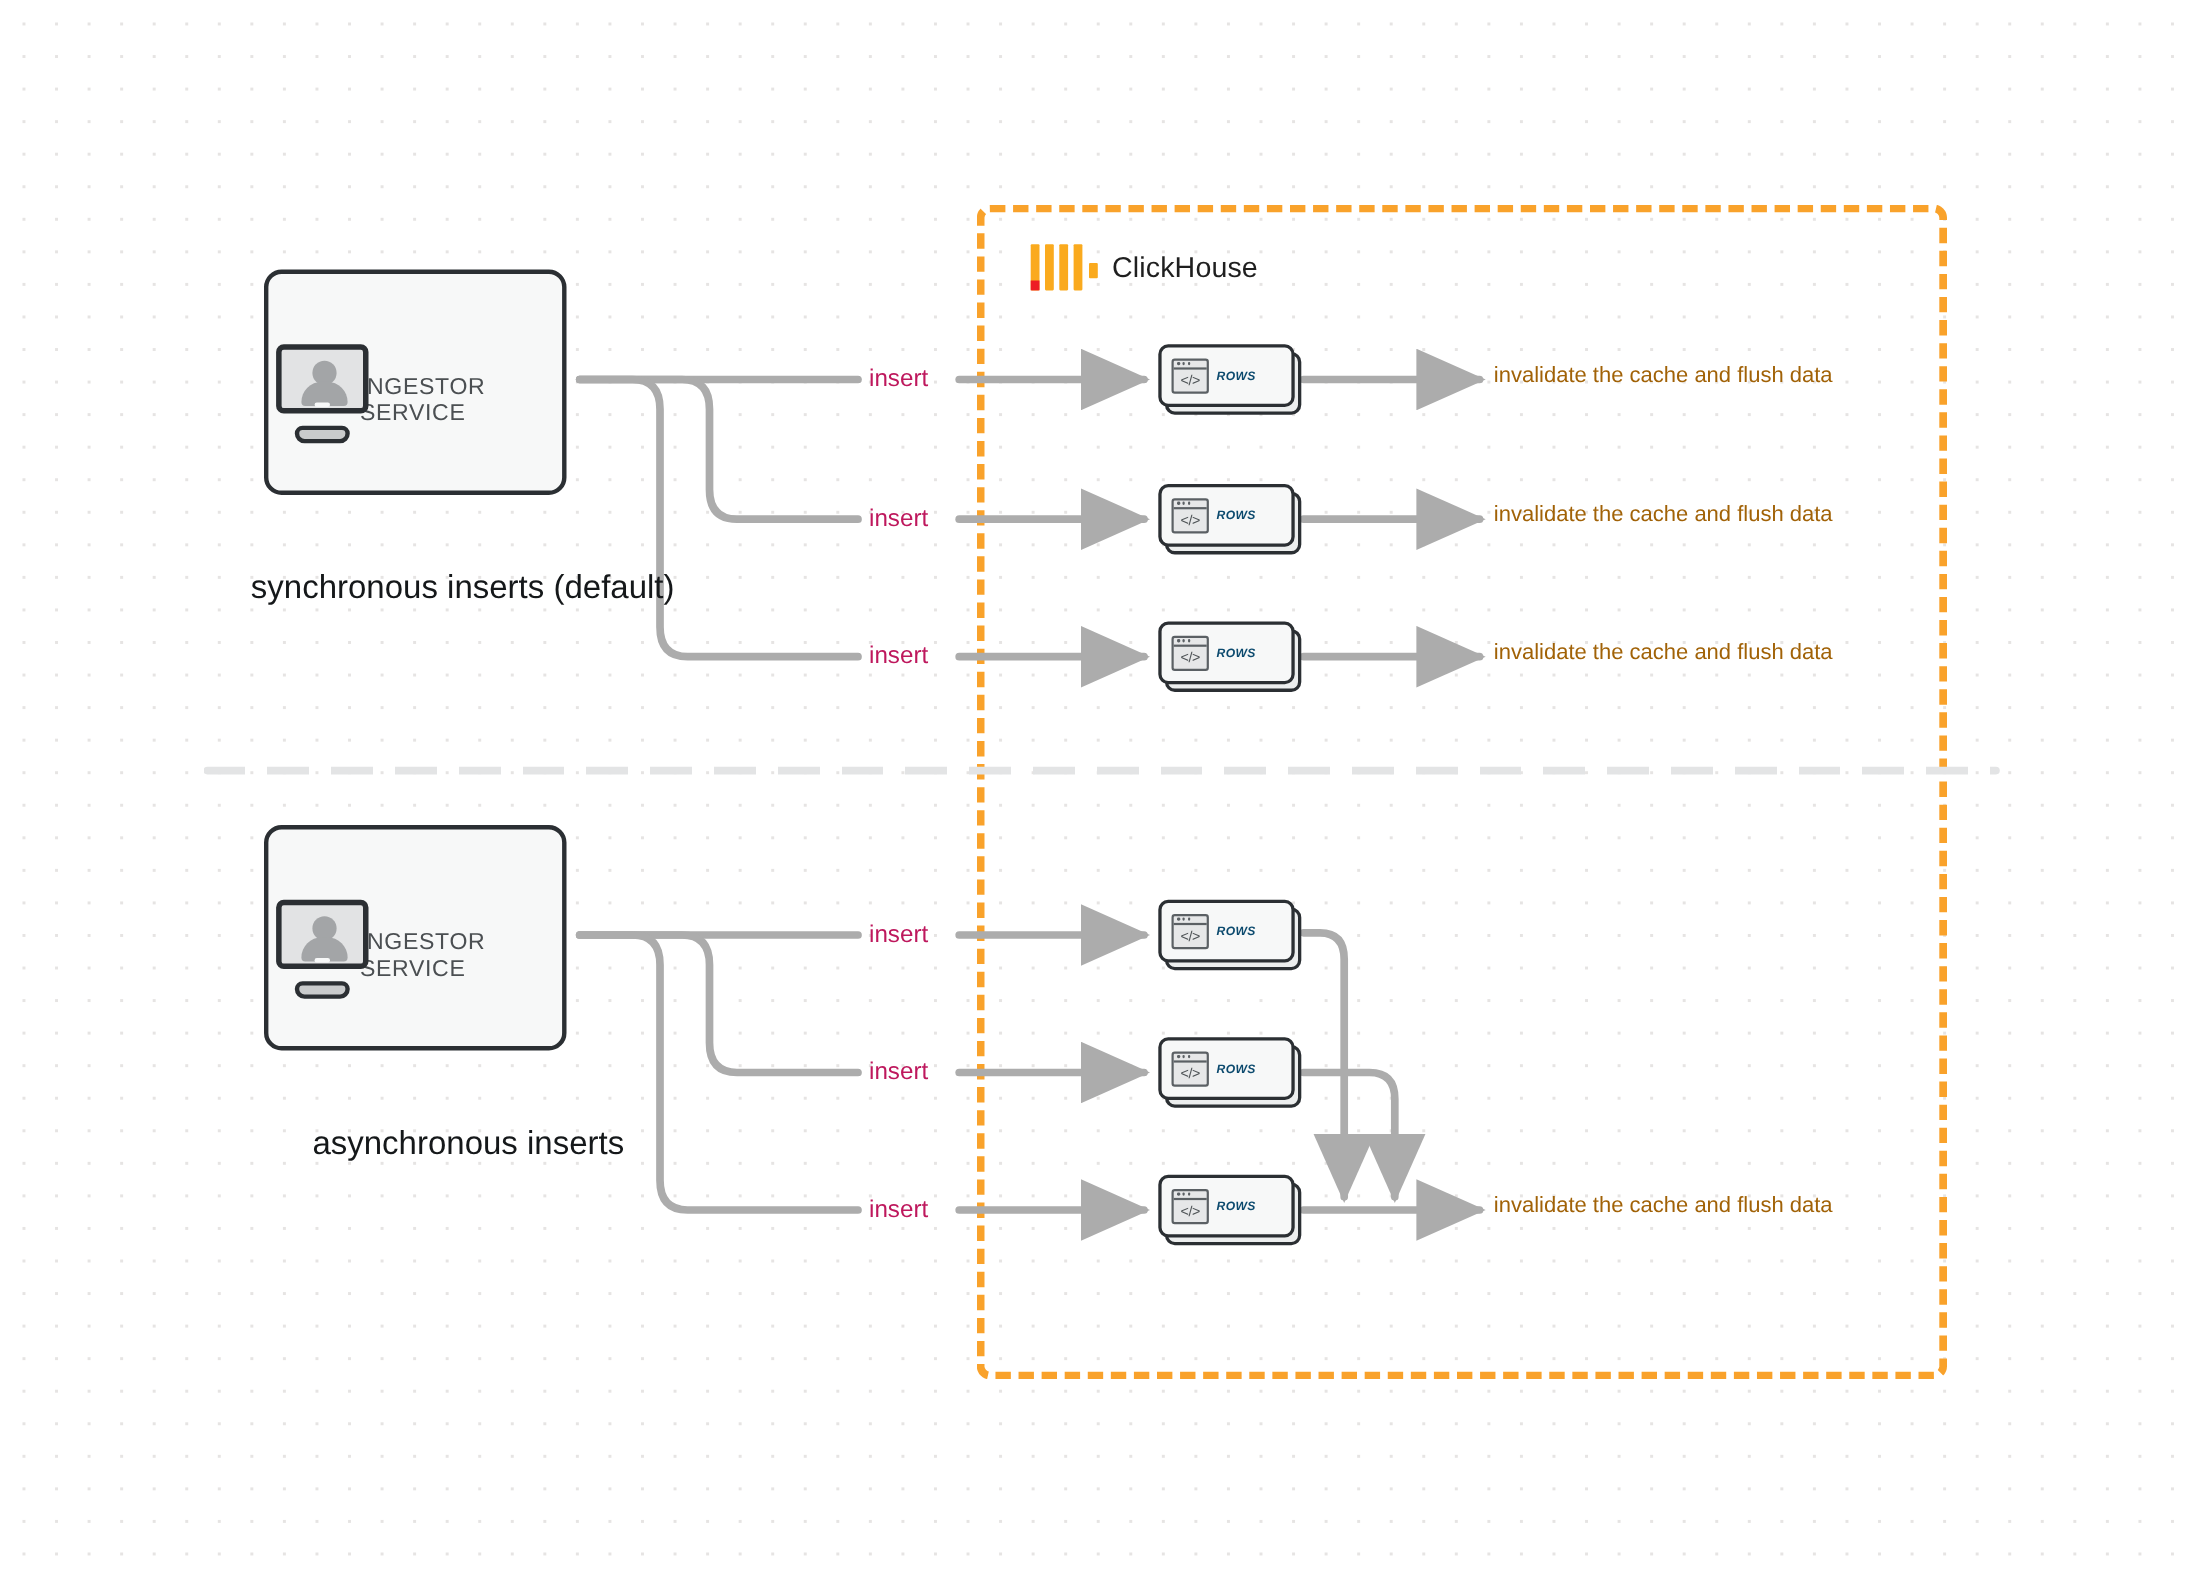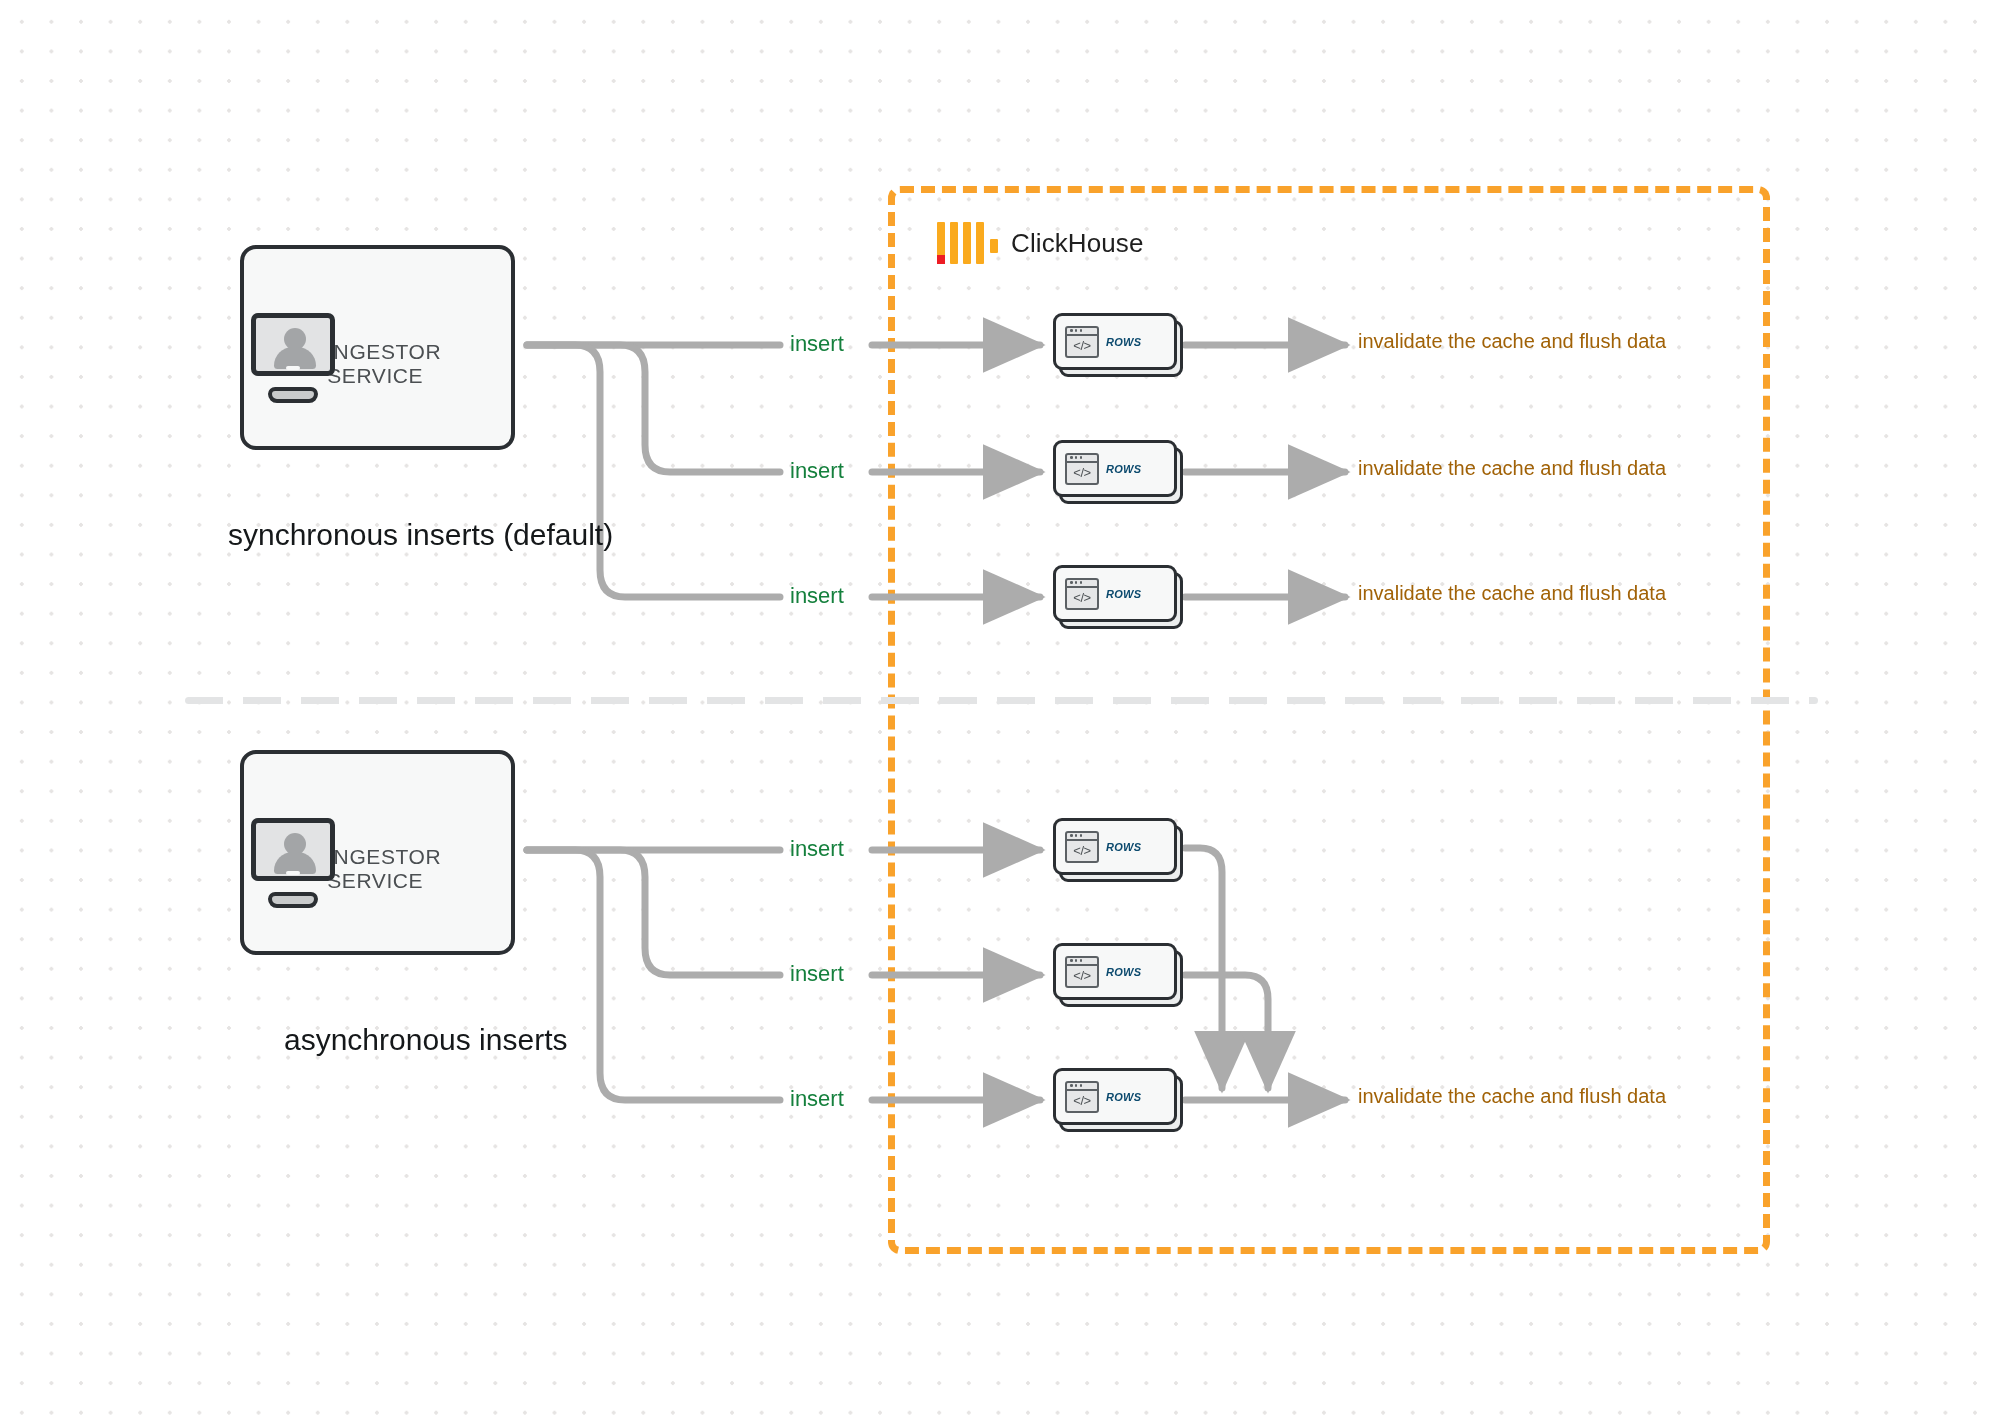--- a/index.html
+++ b/index.html
@@ -98,21 +98,21 @@
   .win-icon .bar b { width:2.6px; height:2.6px; background:#5b6064; border-radius:50%; display:block; }
   .win-icon .code {
     position:absolute; left:0; top:8px; width:100%; height:20px;
     display:flex; align-items:center; justify-content:center;
     font-size:13px; color:#4d5255; font-family:"Liberation Sans", sans-serif; letter-spacing:-.4px;
   }
   .rows-text { font-size:11px; font-style:italic; color:#0c4a6e; font-weight:700; letter-spacing:.3px; }
 
   
   .edge-label {
-    position:absolute; font-size:22px; color:#15803d; white-space:nowrap;
+    position:absolute; font-size:22px; color:#be185d; white-space:nowrap;
   }
   .sink-label {
     position:absolute; font-size:20px; color:#a16207; white-space:nowrap;
   }
 
   
   .divider {
     position:absolute; left:185px; top:697px; width:1633px; height:7px;
     background:repeating-linear-gradient(to right,#e3e4e5 0 38px, transparent 38px 58px);
     border-radius:4px;

